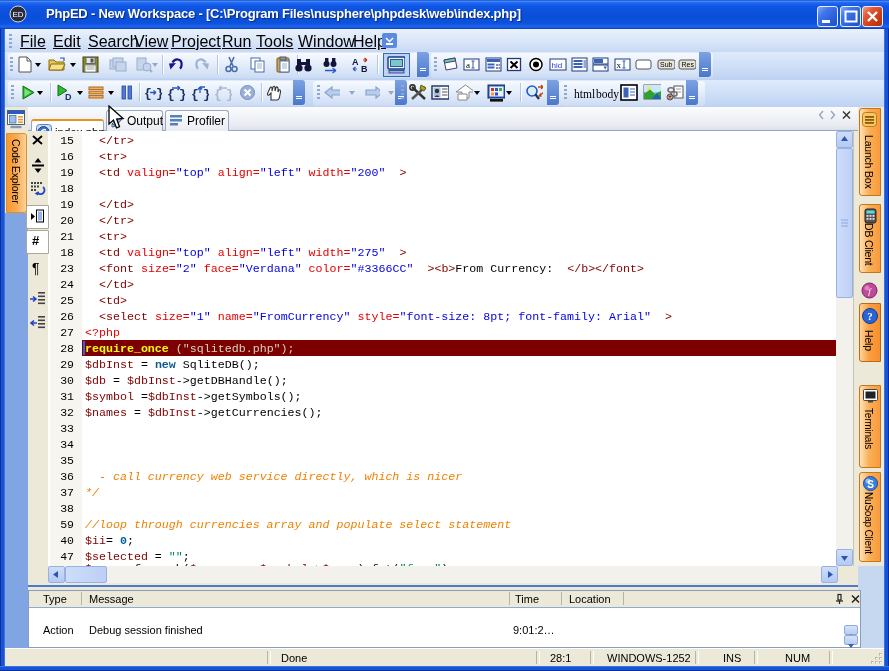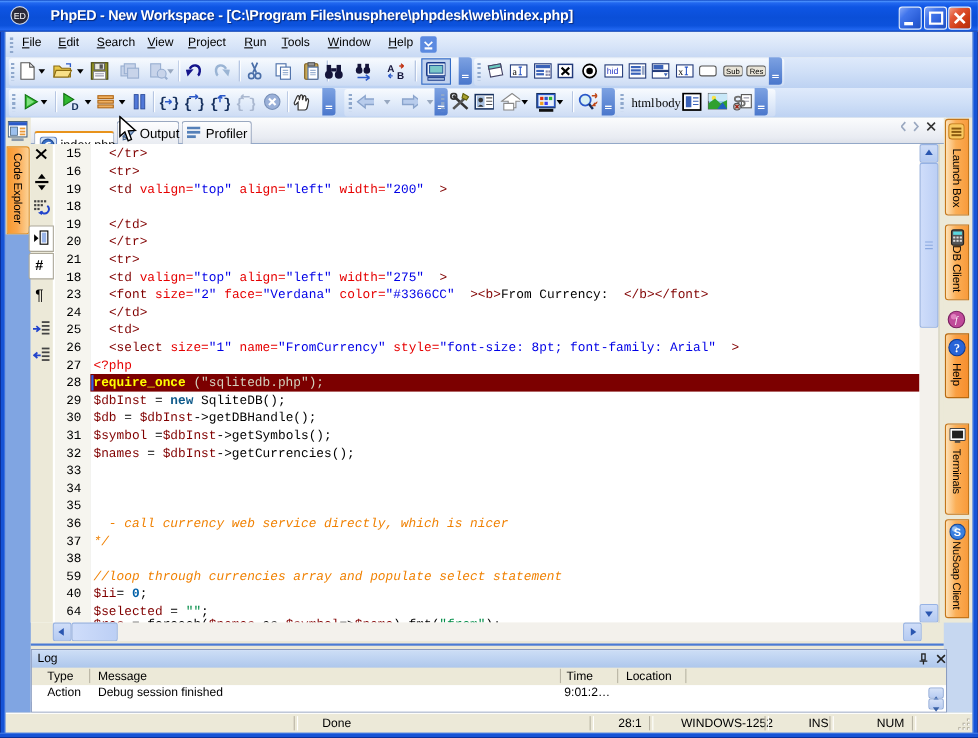--- a/index.html
+++ b/index.html
@@ -7,21 +7,21 @@
 
 #title{left:0;top:0;width:889px;height:29px;background:linear-gradient(180deg,#0a42c0 0%,#4a90fc 4%,#2268f0 9%,#0e55e4 22%,#0a4fd8 55%,#0c52dc 80%,#2066f0 93%,#0a3cae 100%);}
 #title .txt{left:46px;top:6px;color:#fff;font-weight:bold;font-size:13px;letter-spacing:-0.22px;text-shadow:1px 1px 1px #0a2a78;white-space:nowrap;}
 .tbtn{top:6px;width:21px;height:21px;border-radius:3px;border:1px solid #e8f0fc;box-sizing:border-box;}
 #bmin{left:817px;background:linear-gradient(135deg,#86a8f8 0%,#4276ec 30%,#2a5ed8 70%,#2050c0 100%);}
 #bmax{left:840px;background:linear-gradient(135deg,#86a8f8 0%,#4276ec 30%,#2a5ed8 70%,#2050c0 100%);}
 #bclose{left:862px;background:linear-gradient(135deg,#f0a088 0%,#e35838 30%,#cc3911 70%,#b03010 100%);}
 .tbtn svg{position:absolute;left:0;top:0;}
 
 #menu{left:5px;top:29px;width:879px;height:23px;background:linear-gradient(180deg,#e9f1fc 0%,#d7e4f8 60%,#c8d9f4 100%);}
-#menu span{position:absolute;top:4px;font-size:11px;color:#000;}
+#menu span{position:absolute;top:4px;font-size:16px;color:#000;text-decoration:underline;}
 #menu u{text-decoration:underline;}
 
 #tb1{left:5px;top:52px;width:879px;height:28px;background:linear-gradient(180deg,#dfeafb 0%,#cfdff7 50%,#bdd2f2 100%);}
 #tb2{left:5px;top:80px;width:879px;height:27px;background:linear-gradient(180deg,#dfeafb 0%,#cfdff7 50%,#bdd2f2 100%);}
 .grp{position:absolute;top:1px;height:25px;background:linear-gradient(180deg,#f7fafe 0%,#e2ecfa 50%,#cddcf4 100%);border-radius:3px;}
 .hnd{position:absolute;top:5px;width:3px;height:16px;background-image:repeating-linear-gradient(180deg,#8fa8cc 0 2px,transparent 2px 4px);}
 .sep{position:absolute;top:3px;width:2px;height:19px;background:linear-gradient(90deg,#b6c6e2 0 1px,#fdfeff 1px 2px);}
 .bump{position:absolute;top:0px;width:12px;height:25px;background:linear-gradient(180deg,#7da2e2,#4a77cc);border-radius:0 3px 3px 0;}
 .bump:after{content:"";position:absolute;left:3px;bottom:4px;width:6px;height:5px;background:linear-gradient(180deg,#fff 0 1px,transparent 1px 2px,#fff 2px 3px,transparent 3px);}
 .dd{position:absolute;top:11px;width:0;height:0;border-left:3px solid transparent;border-right:3px solid transparent;border-top:4px solid #000;}
@@ -52,28 +52,28 @@
 #hscroll{left:48px;top:566px;width:790px;height:17px;background:#f3f1ec;}
 .sbtn{position:absolute;width:17px;height:17px;background:linear-gradient(180deg,#cfddf8,#b4caf2);border:1px solid #96b2e4;border-radius:2px;box-sizing:border-box;color:#2a56b0;}
 .sthumb{position:absolute;background:linear-gradient(90deg,#cfddfa,#bccff5);border:1px solid #96b2e4;border-radius:2px;box-sizing:border-box;}
 
 #rstrip{left:858px;top:107px;width:26px;height:541px;background:#ece9d8;}
 .vtab{position:absolute;left:1px;width:22px;border:1px solid #c4761a;border-radius:3px 0 0 3px;background:linear-gradient(90deg,#fde2b8 0%,#fbaf57 45%,#f89b3c 100%);box-sizing:border-box;}
 .vtab .vt{position:absolute;left:3px;writing-mode:vertical-rl;font-size:10.5px;letter-spacing:-0.2px;color:#000;white-space:nowrap;}
 
 #log{left:28px;top:590px;width:833px;height:58px;background:#fff;border:1px solid #8a9cc0;box-sizing:border-box;}
 #logtitle{left:0;top:0;width:831px;height:16px;background:linear-gradient(180deg,#cddef6,#aec7ec);border-bottom:1px solid #8aaad8;font-size:11px;}
-#loghdr{left:0;top:16px;width:831px;height:16px;background:#ece9d8;font-size:11px;}
+#loghdr{left:0;top:0;width:831px;height:16px;background:#ece9d8;font-size:11px;}
 #loghdr span{position:absolute;top:2px;color:#000;}
 .lhsep{position:absolute;top:1px;width:1px;height:13px;background:#b8b4a4;}
 #logrow{left:0;top:32px;width:831px;height:15px;background:#fff;font-size:11px;}
 #logrow span{position:absolute;top:1px;color:#000;}
 
 #status{left:5px;top:648px;width:879px;height:18px;background:#ece9d8;border-top:1px solid #fff;box-sizing:border-box;font-size:11px;}
-#status span{position:absolute;top:3px;color:#000;margin-left:12px;}
+#status span{position:absolute;top:3px;color:#000;}
 .ssep{position:absolute;top:2px;width:2px;height:13px;border-left:1px solid #b8b4a4;border-right:1px solid #fff;}
 
 #bl{left:0;top:29px;width:5px;height:642px;background:linear-gradient(90deg,#0a2f9a 0 1px,#1653d6 1px 4px,#3a72e0 4px 5px);}
 #br{left:884px;top:29px;width:5px;height:642px;background:linear-gradient(270deg,#0a2f9a 0 1px,#1653d6 1px 4px,#3a72e0 4px 5px);}
 #bb{left:0;top:666px;width:889px;height:5px;background:linear-gradient(180deg,#3a72e0 0 1px,#1653d6 1px 4px,#0a2f9a 4px 5px);}
 </style></head><body>
 <div id="w">
 
 <div class="abs" id="title">
   <svg class="abs" style="left:9px;top:5px" width="18" height="18">
@@ -561,21 +561,21 @@
       <div class="ln" style="top:258px">31</div>
       <div class="ln" style="top:274px">32</div>
       <div class="ln" style="top:290px">33</div>
       <div class="ln" style="top:306px">34</div>
       <div class="ln" style="top:322px">35</div>
       <div class="ln" style="top:338px">36</div>
       <div class="ln" style="top:354px">37</div>
       <div class="ln" style="top:370px">38</div>
       <div class="ln" style="top:386px">59</div>
       <div class="ln" style="top:402px">40</div>
-      <div class="ln" style="top:418px">64</div>
+      <div class="ln" style="top:418px">47</div>
 </div>
 <div class="abs" id="codearea">
 <div id="hl28"></div>
 <div class="cl" style="top:2px"><span class="tg">&lt;/tr&gt;</span></div>
 <div class="cl" style="top:18px"><span class="tg">&lt;tr&gt;</span></div>
 <div class="cl" style="top:34px"><span class="tg">&lt;td </span><span class="at">valign=</span><span class="av">"top"</span><span class="at"> align=</span><span class="av">"left"</span><span class="at"> width=</span><span class="av">"200"</span><span class="tg">&gt;</span></div>
 <div class="cl" style="top:66px"><span class="tg">&lt;/td&gt;</span></div>
 <div class="cl" style="top:82px"><span class="tg">&lt;/tr&gt;</span></div>
 <div class="cl" style="top:98px"><span class="tg">&lt;tr&gt;</span></div>
 <div class="cl" style="top:114px"><span class="tg">&lt;td </span><span class="at">valign=</span><span class="av">"top"</span><span class="at"> align=</span><span class="av">"left"</span><span class="at"> width=</span><span class="av">"275"</span><span class="tg">&gt;</span></div>

